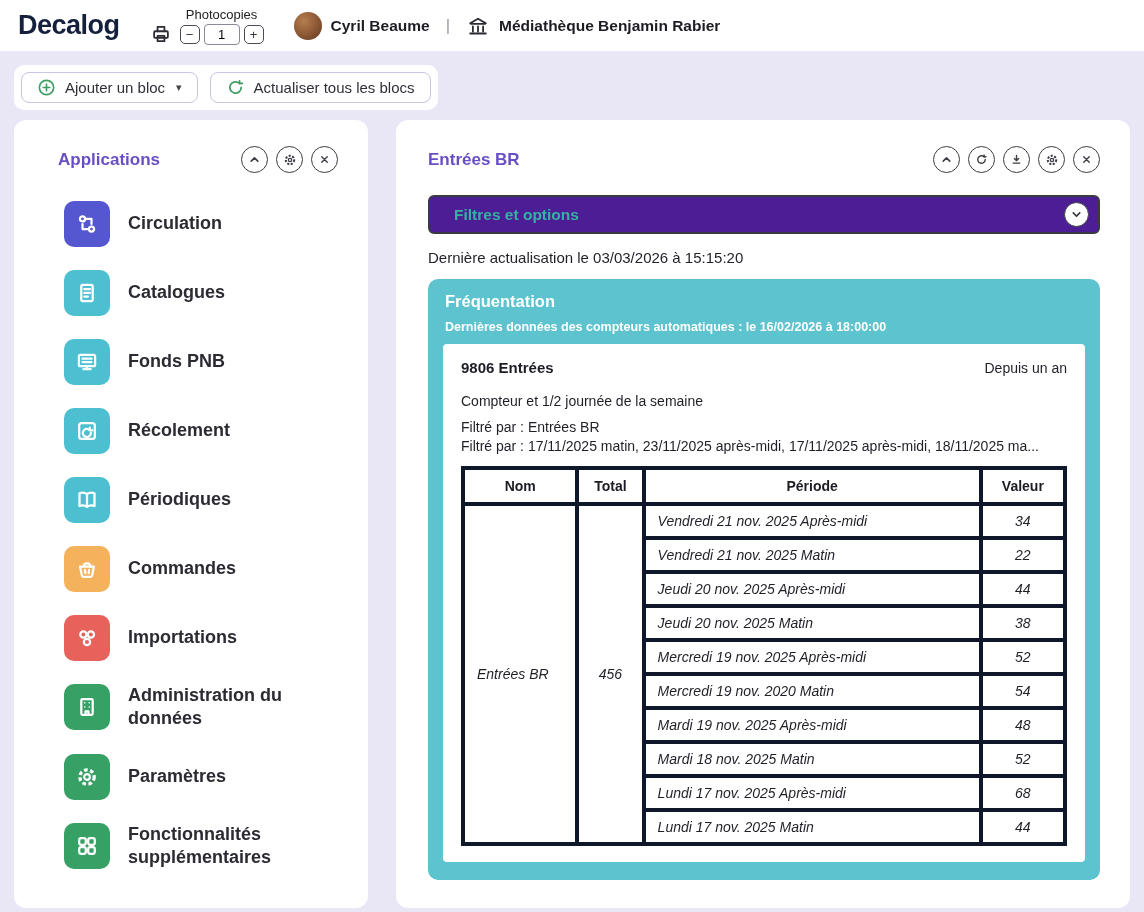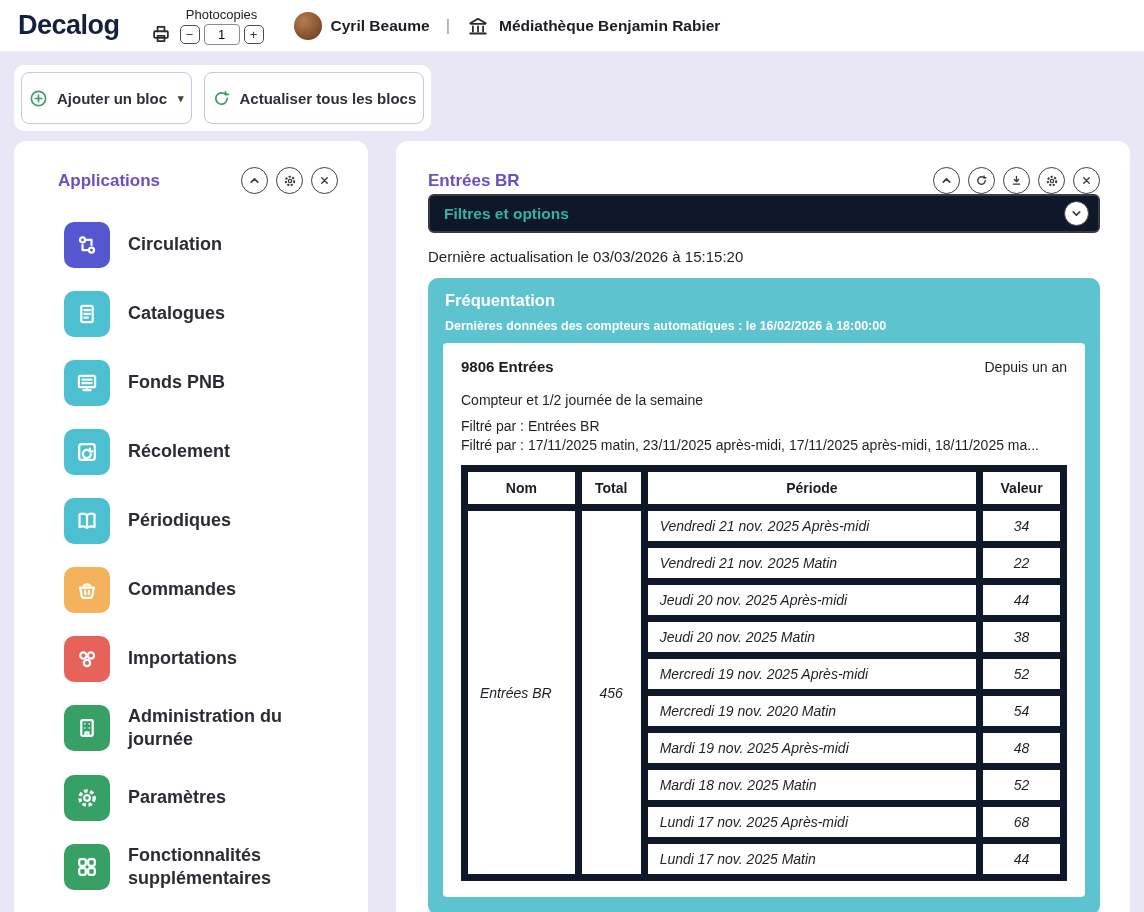--- a/index.html
+++ b/index.html
@@ -38,23 +38,23 @@
   .bold-name { font-weight: 700; font-size: 15.5px; color: #1c1c24; }
   .tb-sep { margin: 0 16px; color: #9a9aa6; font-size: 17px; }
   .lib-group { display: flex; align-items: center; gap: 9px; }
 
   
   .toolbar-wrap { padding: 13px 14px 0 14px; }
   .toolbar {
     display: inline-flex; gap: 12px; background: #fff; border-radius: 10px; padding: 7px;
   }
   .tool-btn {
-    display: flex; align-items: center; gap: 9px; height: 52px; padding: 0 7px;
+    display: flex; align-items: center; gap: 9px; height: 31px; padding: 0 15px;
     border: 1px solid #c9c5e2; border-radius: 8px; background: #fff; cursor: pointer;
-    font-size: 15px; font-weight: 700; color: #2f2f38;
+    font-size: 15px; font-weight: 400; color: #2f2f38;
     font-family: "Liberation Sans", sans-serif;
   }
   .caret { font-size: 11px; color: #444; margin-left: 2px; }
 
   
   .content { display: flex; gap: 28px; padding: 10px 14px 0 14px; align-items: flex-start; }
   .card { background: #fff; border-radius: 12px; height: 788px; overflow: hidden; }
 
   
   .sidebar { width: 354px; padding: 26px 0 0 0; flex: none; }
@@ -78,23 +78,23 @@
     display: flex; align-items: center; justify-content: center; color: #fff;
   }
   .app-label { font-weight: 700; font-size: 18px; color: #2b2b33; line-height: 1.3; max-width: 190px; }
 
   
   .main { flex: 1; padding: 26px 30px 0 32px; }
   .main-head { display: flex; align-items: center; justify-content: space-between; }
   .main-title { color: #6a4fc4; font-weight: 700; font-size: 17px; }
 
   .filters-box {
-    border: 2px solid #3a3a42; border-radius: 6px; height: 39px;
-    display: flex; align-items: center; justify-content: space-between; padding: 0 9px 0 14px;
-    background: #0f172a; cursor: pointer;
+    margin-top: 22px; border: 2px solid #3a3a42; border-radius: 6px; height: 39px;
+    display: flex; align-items: center; justify-content: space-between; padding: 0 9px 0 24px;
+    background: #4c1d95; cursor: pointer;
   }
   .filters-label { color: #35b3a2; font-weight: 700; font-size: 15.5px; }
   .cbtn-sm { width: 25px; height: 25px; border-width: 1.6px; }
 
   .last-update { margin: 15px 0 13px 0; font-size: 15px; color: #1f1f27; }
 
   .teal-panel { background: #5cc3cf; border-radius: 10px; padding: 13px 15px 18px 15px; }
   .teal-title { color: #fff; font-weight: 700; font-size: 16.5px; padding-left: 2px; }
   .teal-sub { color: #fff; font-weight: 600; font-size: 12.5px; margin-top: 9px; padding-left: 2px; }
 
@@ -103,21 +103,21 @@
   .freq-total { font-weight: 700; font-size: 15px; color: #1c1c24; }
   .freq-range { font-size: 14px; color: #1f1f27; }
   .freq-line { font-size: 14px; color: #1f1f27; }
   .freq-line.l1 { margin-top: 17px; }
   .freq-line.l2 { margin-top: 10px; }
   .freq-line.l3 { margin-top: 3px; white-space: nowrap; overflow: hidden; }
 
   table.freq-table {
     width: 100%; border-collapse: collapse; margin-top: 12px; font-size: 14px;
   }
-  .freq-table th, .freq-table td { border: 7px solid #0f172a; }
+  .freq-table th, .freq-table td { border: 4px solid #0f172a; }
   .freq-table th { font-weight: 700; padding: 8px 6px; text-align: center; color: #1c1c24; }
   .freq-table td { padding: 7px 12px; height: 33px; color: #1f1f27; font-style: italic; }
   td.c-nom { text-align: left; vertical-align: middle; width: 19%; }
   td.c-total { text-align: center; vertical-align: middle; width: 11%; }
   td.c-periode { text-align: left; width: 56%; }
   td.c-valeur { text-align: center; width: 14%; }
 </style>
 </head>
 <body>
 
@@ -293,21 +293,21 @@
         <span class="app-tile" style="background-color: rgb(55, 160, 101);">
           <svg width="24" height="24" viewBox="0 0 16 16" fill="none" stroke="#fff" stroke-width="1.5" stroke-linecap="round" stroke-linejoin="round">
             <rect x="4.2" y="2.8" width="7.6" height="10.4" rx="0.8"></rect>
               <path d="M7 13.2v-2.3h2v2.3"></path>
             <circle cx="6.5" cy="5.2" r="0.55" fill="#fff" stroke="none"></circle>
               <circle cx="9.5" cy="5.2" r="0.55" fill="#fff" stroke="none"></circle>
             <circle cx="6.5" cy="8" r="0.55" fill="#fff" stroke="none"></circle>
               <circle cx="9.5" cy="8" r="0.55" fill="#fff" stroke="none"></circle>
           </svg>
         </span>
-        <span class="app-label">Administration du journée</span>
+        <span class="app-label">Administration du données</span>
       </div>
 
       <div class="app-item">
         <span class="app-tile" style="background-color: rgb(55, 160, 101);">
           <svg width="24" height="24" viewBox="0 0 16 16" fill="none" stroke="#fff">
             <circle cx="8" cy="8" r="4.8" stroke-width="2.2" stroke-dasharray="2.4 1.7"></circle>
               <circle cx="8" cy="8" r="1.9" stroke-width="1.4"></circle>
           </svg>
         </span>
         <span class="app-label">Paramètres</span>

